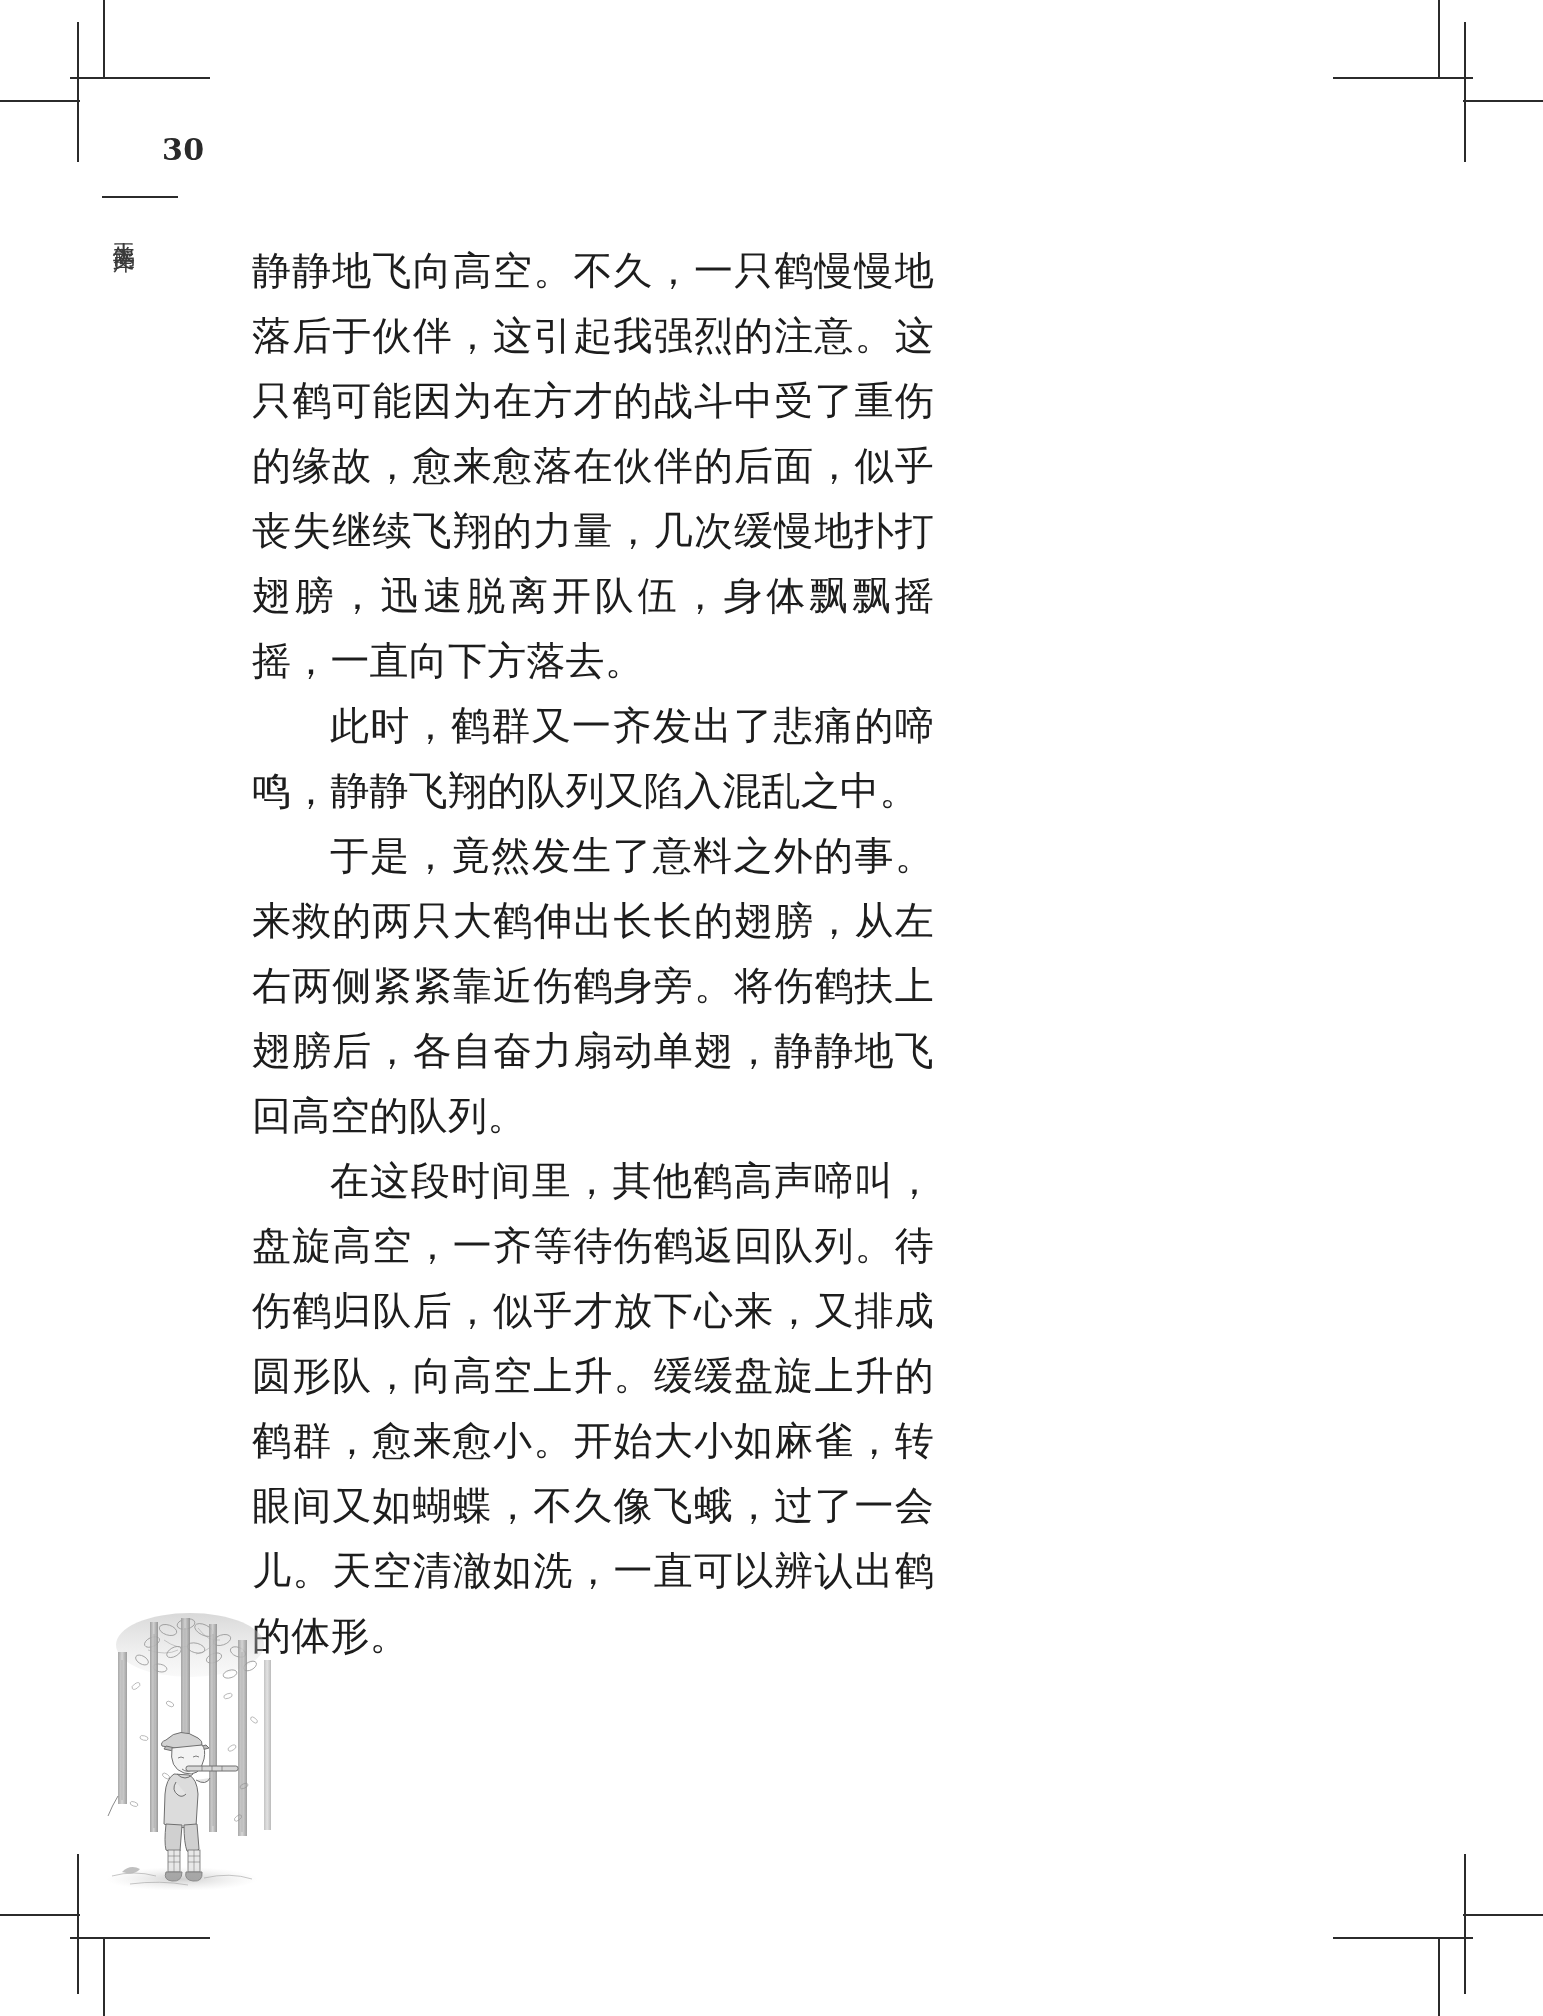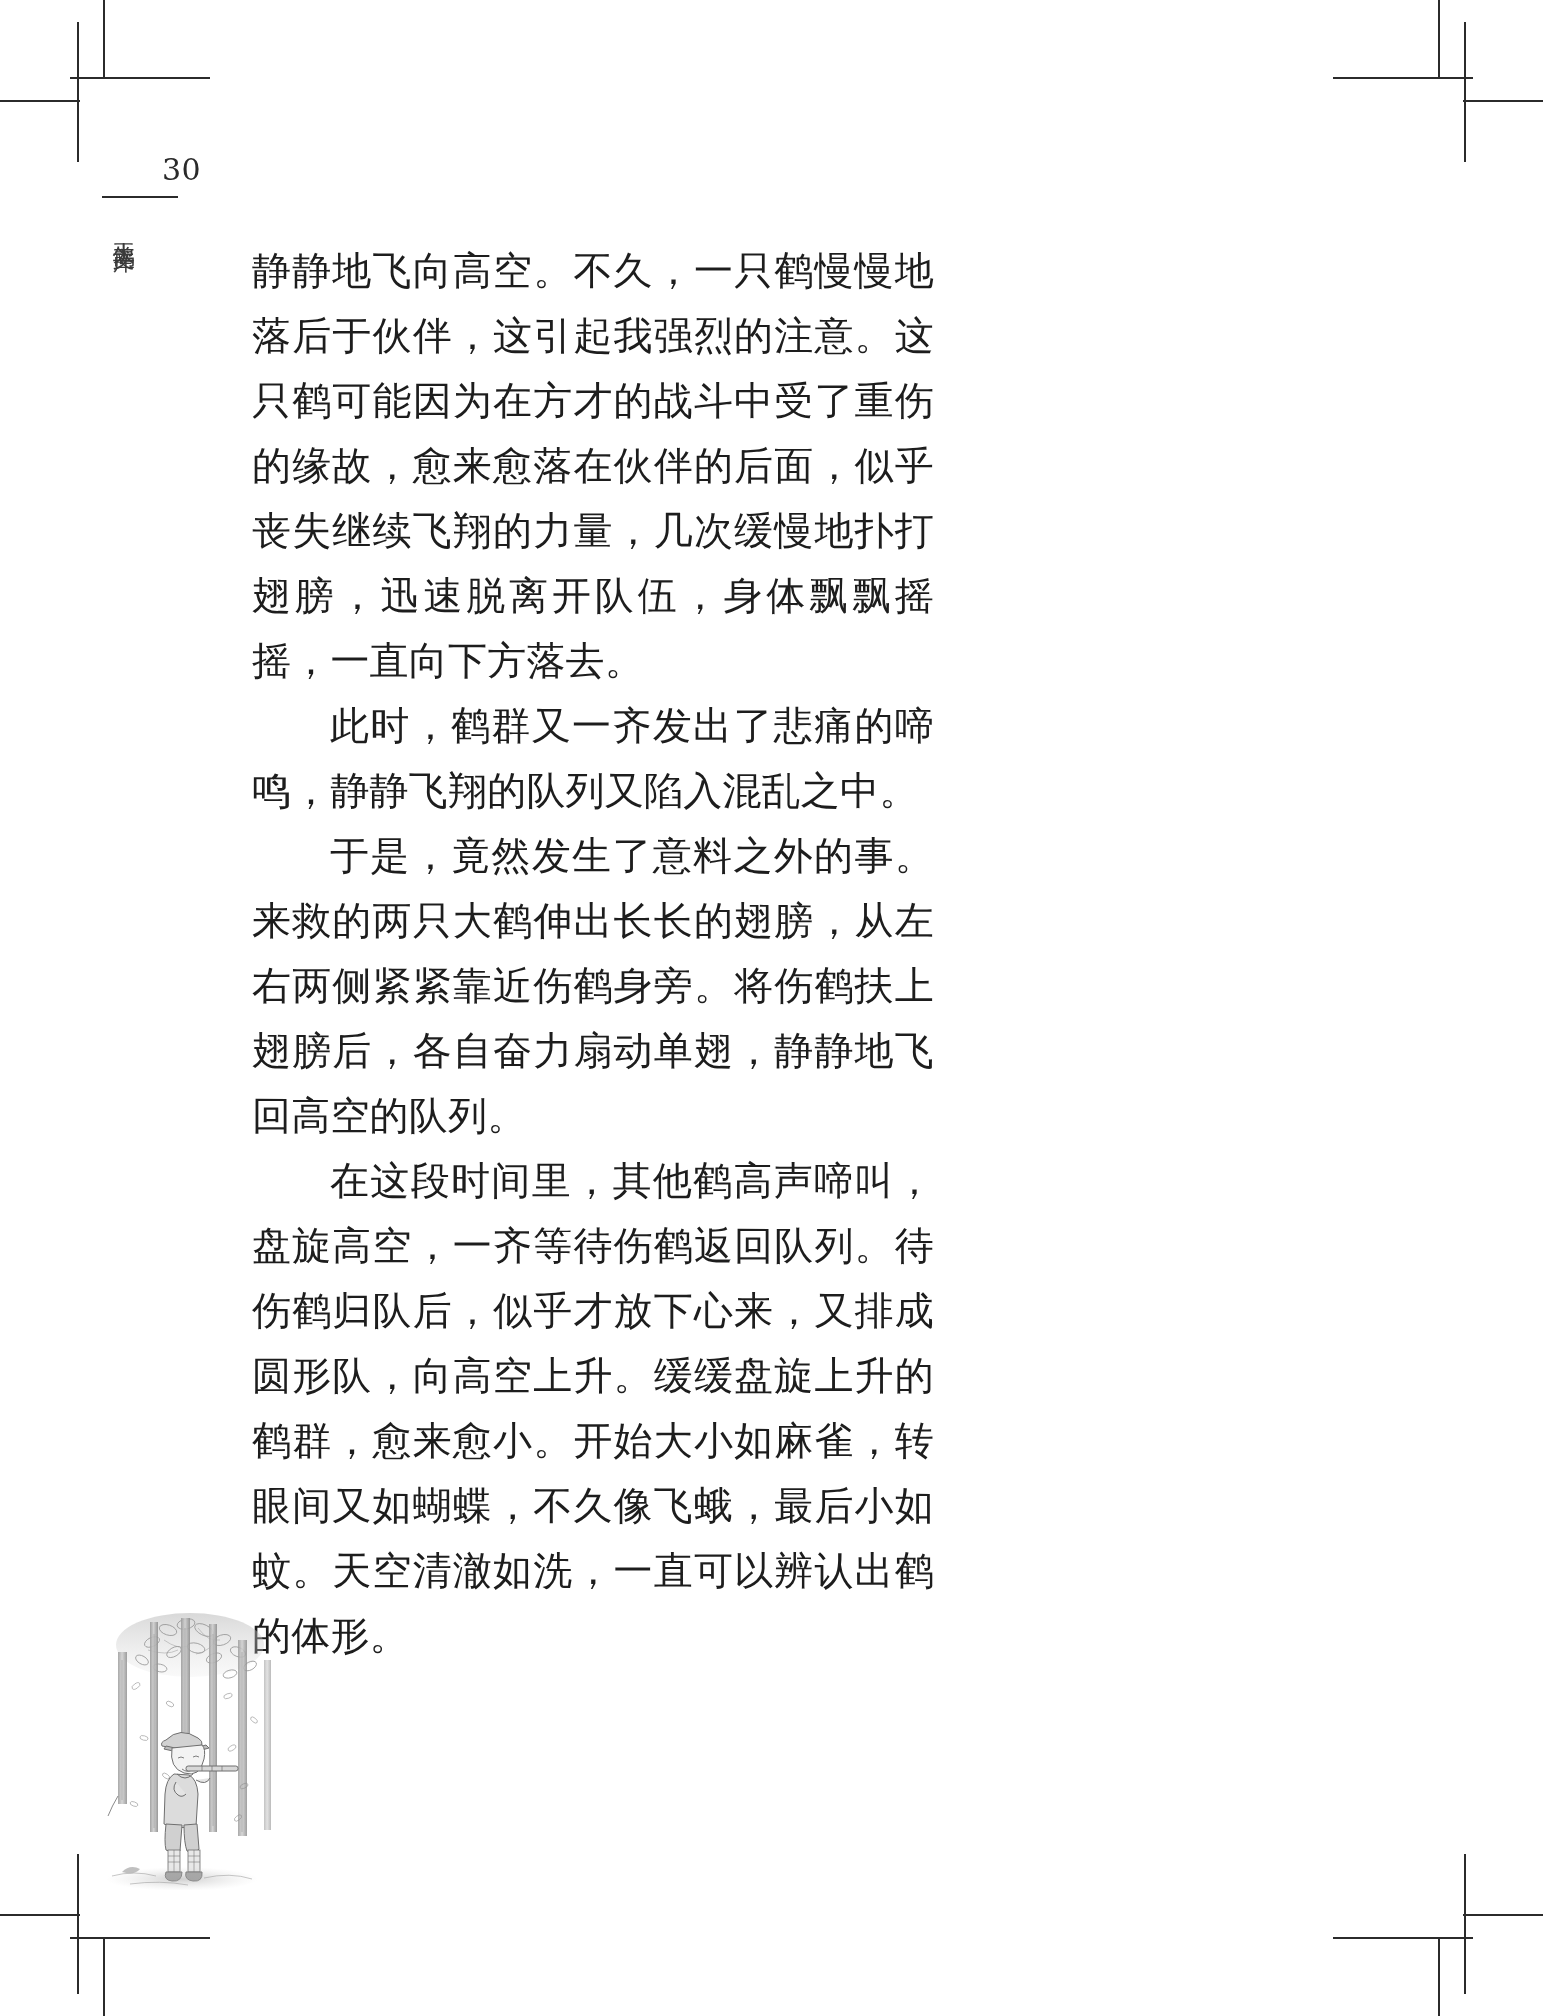--- a/index.html
+++ b/index.html
@@ -49,25 +49,26 @@
   #crop-br { right: 0px; bottom: 0px; width: 200px; height: 180px; }
   #crop-br .h1 { right: 70px;  bottom: 77px;  width: 140px; }
   #crop-br .v1 { right: 77px;  bottom: 22px;  height: 140px; }
   #crop-br .h2 { right: 0px;   bottom: 100px; width: 80px; }
   #crop-br .v2 { right: 103px; bottom: 0px;   height: 78px; }
 
   
   #page-number {
     position: absolute;
     left: 162px;
-    top: 152px;
+    top: 132px;
     font-family: "DejaVu Serif", "Liberation Serif", serif;
     font-size: 30px;
     color: #2a2a2a;
     letter-spacing: 0.5px;
+    font-weight: bold;
   }
 
   
   #series-block {
     position: absolute;
     left: 100px;
     top: 196px;
     width: 80px;
   }
   #series-rule {
@@ -152,21 +153,21 @@
 
   <div id="series-block">
     <div id="series-rule"></div>
     <div id="series-title">大王鸽文库</div>
   </div>
 
   <div id="body-column">
     <p class="para" id="para-1">静静地飞向高空。不久，一只鹤慢慢地落后于伙伴，这引起我强烈的注意。这只鹤可能因为在方才的战斗中受了重伤的缘故，愈来愈落在伙伴的后面，似乎丧失继续飞翔的力量，几次缓慢地扑打翅膀，迅速脱离开队伍，身体飘飘摇摇，一直向下方落去。</p>
     <p class="para indent" id="para-2">此时，鹤群又一齐发出了悲痛的啼鸣，静静飞翔的队列又陷入混乱之中。</p>
     <p class="para indent" id="para-4">于是，竟然发生了意料之外的事。来救的两只大鹤伸出长长的翅膀，从左右两侧紧紧靠近伤鹤身旁。将伤鹤扶上翅膀后，各自奋力扇动单翅，静静地飞回高空的队列。</p>
-    <p class="para indent" id="para-5">在这段时间里，其他鹤高声啼叫，盘旋高空，一齐等待伤鹤返回队列。待伤鹤归队后，似乎才放下心来，又排成圆形队，向高空上升。缓缓盘旋上升的鹤群，愈来愈小。开始大小如麻雀，转眼间又如蝴蝶，不久像飞蛾，最后小如蚊。天空清澈如洗，一直可以辨认出鹤的体形。</p>
+    <p class="para indent" id="para-5">在这段时间里，其他鹤高声啼叫，盘旋高空，一齐等待伤鹤返回队列。待伤鹤归队后，似乎才放下心来，又排成圆形队，向高空上升。缓缓盘旋上升的鹤群，愈来愈小。开始大小如麻雀，转眼间又如蝴蝶，不久像飞蛾，过了一会儿。天空清澈如洗，一直可以辨认出鹤的体形。</p>
   </div>
 
   <div id="illustration">
     <svg viewBox="0 0 200 290" xmlns="http://www.w3.org/2000/svg">
       <defs>
         <linearGradient id="gCanopy" x1="0" y1="0" x2="0" y2="1">
           <stop offset="0%" stop-color="#b9b9b9" stop-opacity="0.55"></stop>
           <stop offset="100%" stop-color="#d9d9d9" stop-opacity="0.15"></stop>
         </linearGradient>
         <radialGradient id="gGround" cx="50%" cy="50%" r="50%">

